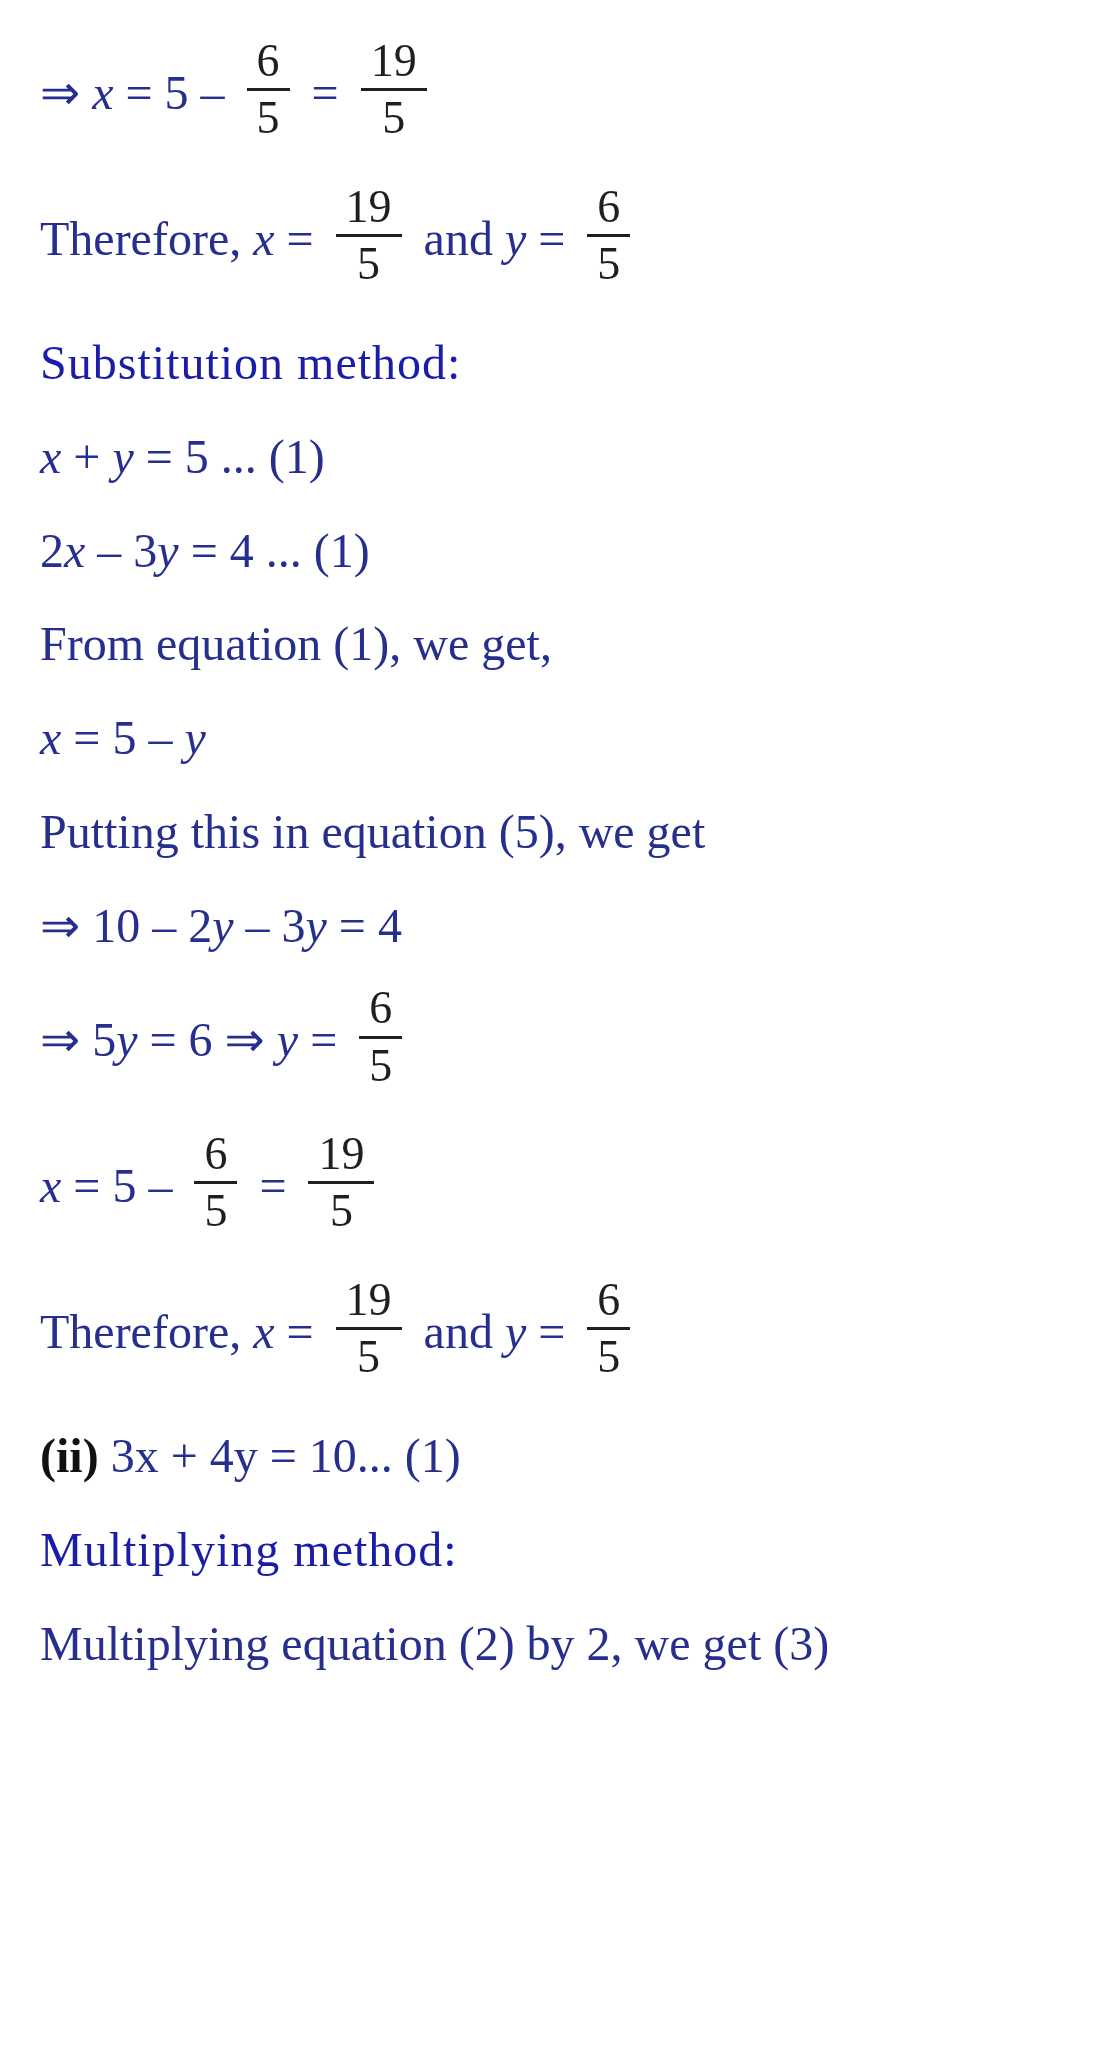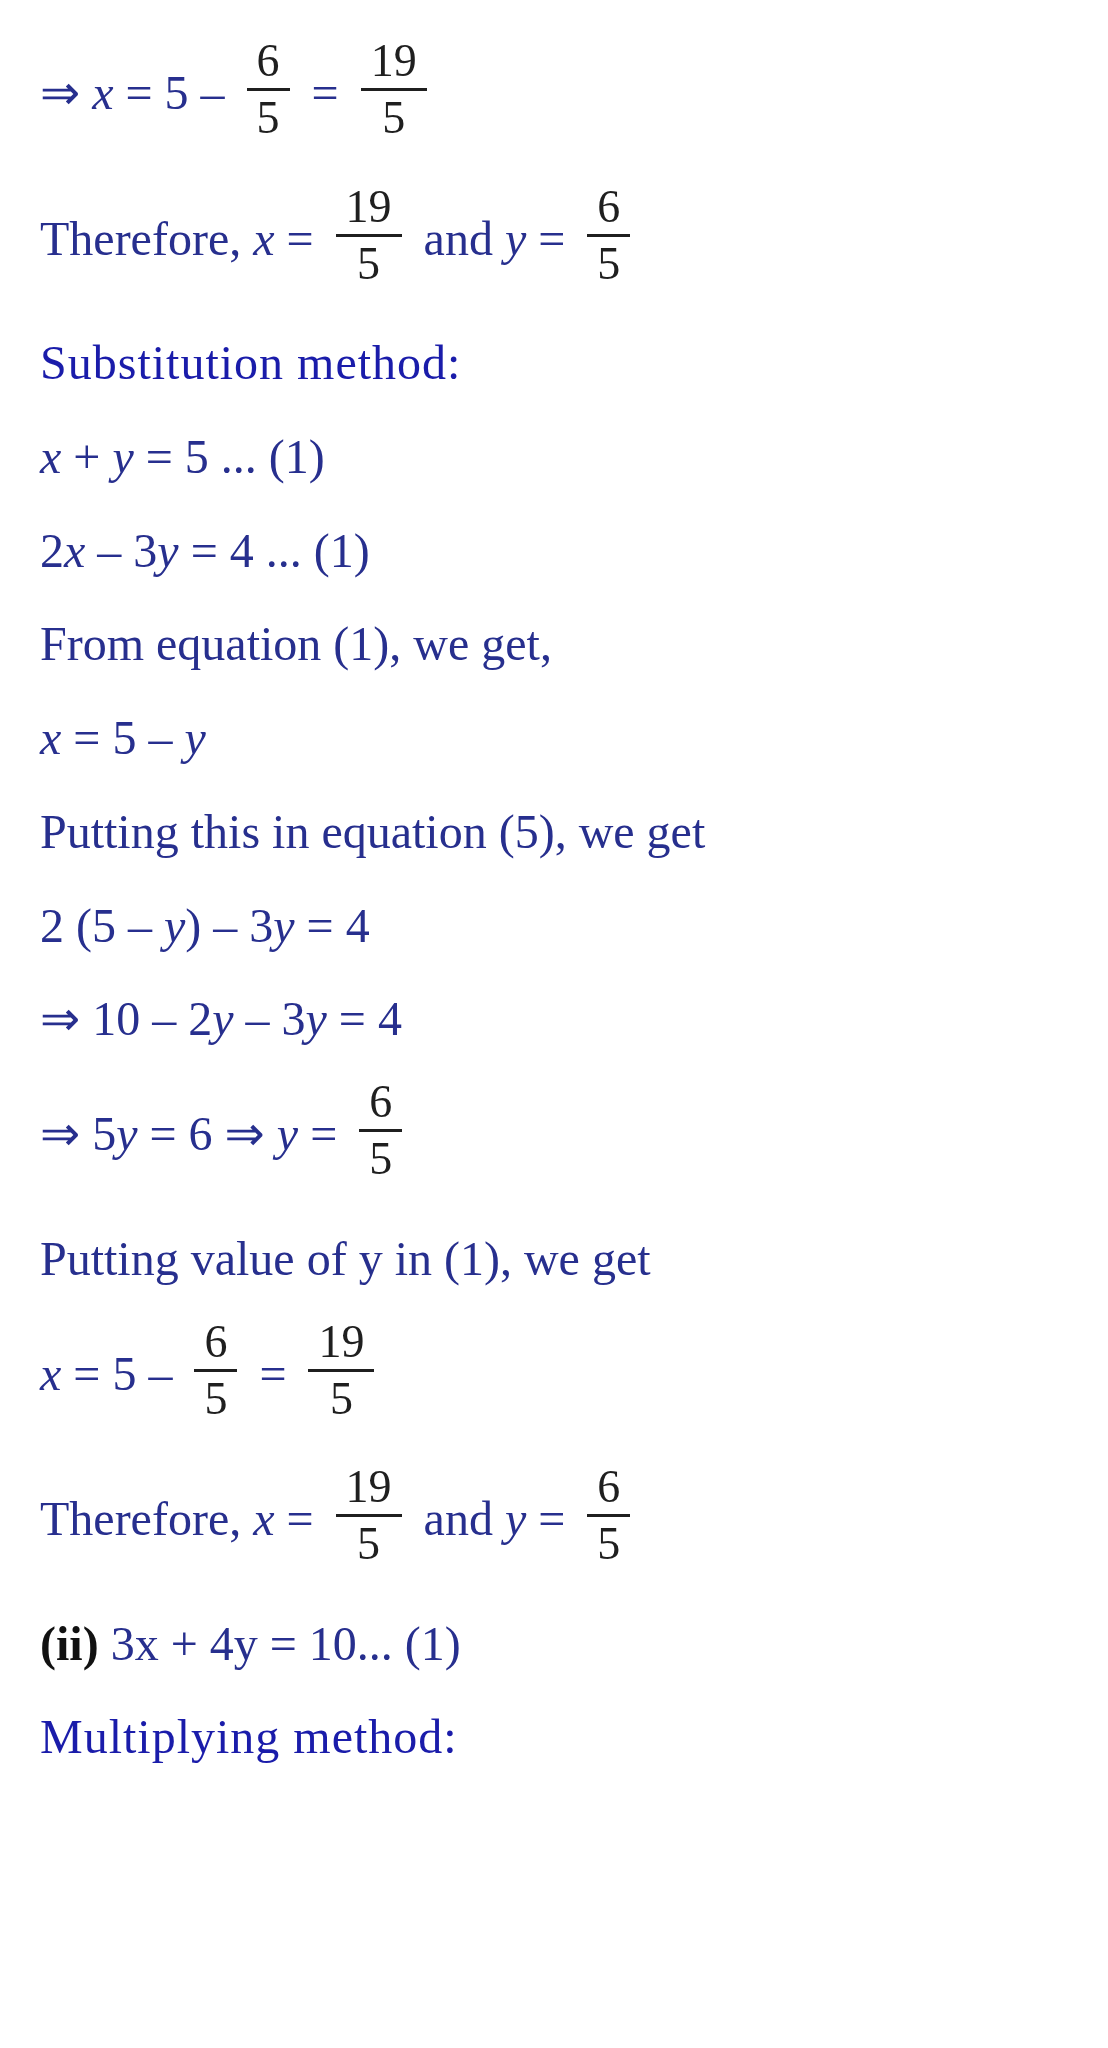--- a/index.html
+++ b/index.html
@@ -64,22 +64,21 @@
 <div class="page">
   <div>
       <div class="line"><span class="seg">⇒ </span><span class="seg italic">x</span><span class="seg"> = 5 – </span><span class="frac"><span class="num">6</span><span class="den">5</span></span><span class="seg"> = </span><span class="frac"><span class="num">19</span><span class="den">5</span></span></div>
       <div class="line"><span class="seg">Therefore, </span><span class="seg italic">x</span><span class="seg"> = </span><span class="frac"><span class="num">19</span><span class="den">5</span></span><span class="seg"> and </span><span class="seg italic">y</span><span class="seg"> = </span><span class="frac"><span class="num">6</span><span class="den">5</span></span></div>
       <div class="line heading"><span class="seg">Substitution method:</span></div>
       <div class="line"><span class="seg italic">x</span><span class="seg"> + </span><span class="seg italic">y</span><span class="seg"> = 5 ... (1)</span></div>
       <div class="line"><span class="seg">2</span><span class="seg italic">x</span><span class="seg"> – 3</span><span class="seg italic">y</span><span class="seg"> = 4 ... (1)</span></div>
       <div class="line"><span class="seg">From equation (1), we get,</span></div>
       <div class="line"><span class="seg italic">x</span><span class="seg"> = 5 – </span><span class="seg italic">y</span></div>
       <div class="line"><span class="seg">Putting this in equation (5), we get</span></div>
-      <div class="line"><span class="seg">2 (5 – </span><span class="seg italic">y</span><span class="seg">) – 3</span><span class="seg italic">y</span><span class="seg"> = 4</span></div>
       <div class="line"><span class="seg">⇒ 10 – 2</span><span class="seg italic">y</span><span class="seg"> – 3</span><span class="seg italic">y</span><span class="seg"> = 4</span></div>
       <div class="line"><span class="seg">⇒ 5</span><span class="seg italic">y</span><span class="seg"> = 6 ⇒ </span><span class="seg italic">y</span><span class="seg"> = </span><span class="frac"><span class="num">6</span><span class="den">5</span></span></div>
-      <div class="line"><span class="seg">Putting value of y in (1), we get</span></div>
       <div class="line"><span class="seg italic">x</span><span class="seg"> = 5 – </span><span class="frac"><span class="num">6</span><span class="den">5</span></span><span class="seg"> = </span><span class="frac"><span class="num">19</span><span class="den">5</span></span></div>
       <div class="line"><span class="seg">Therefore, </span><span class="seg italic">x</span><span class="seg"> = </span><span class="frac"><span class="num">19</span><span class="den">5</span></span><span class="seg"> and </span><span class="seg italic">y</span><span class="seg"> = </span><span class="frac"><span class="num">6</span><span class="den">5</span></span></div>
       <div class="line"><span class="seg boldblack">(ii) </span><span class="seg">3x + 4y = 10... (1)</span></div>
       <div class="line heading"><span class="seg">Multiplying method:</span></div>
+      <div class="line"><span class="seg">Multiplying equation (2) by 2, we get (3)</span></div>
     </div>
 </div>
 
 </body></html>

